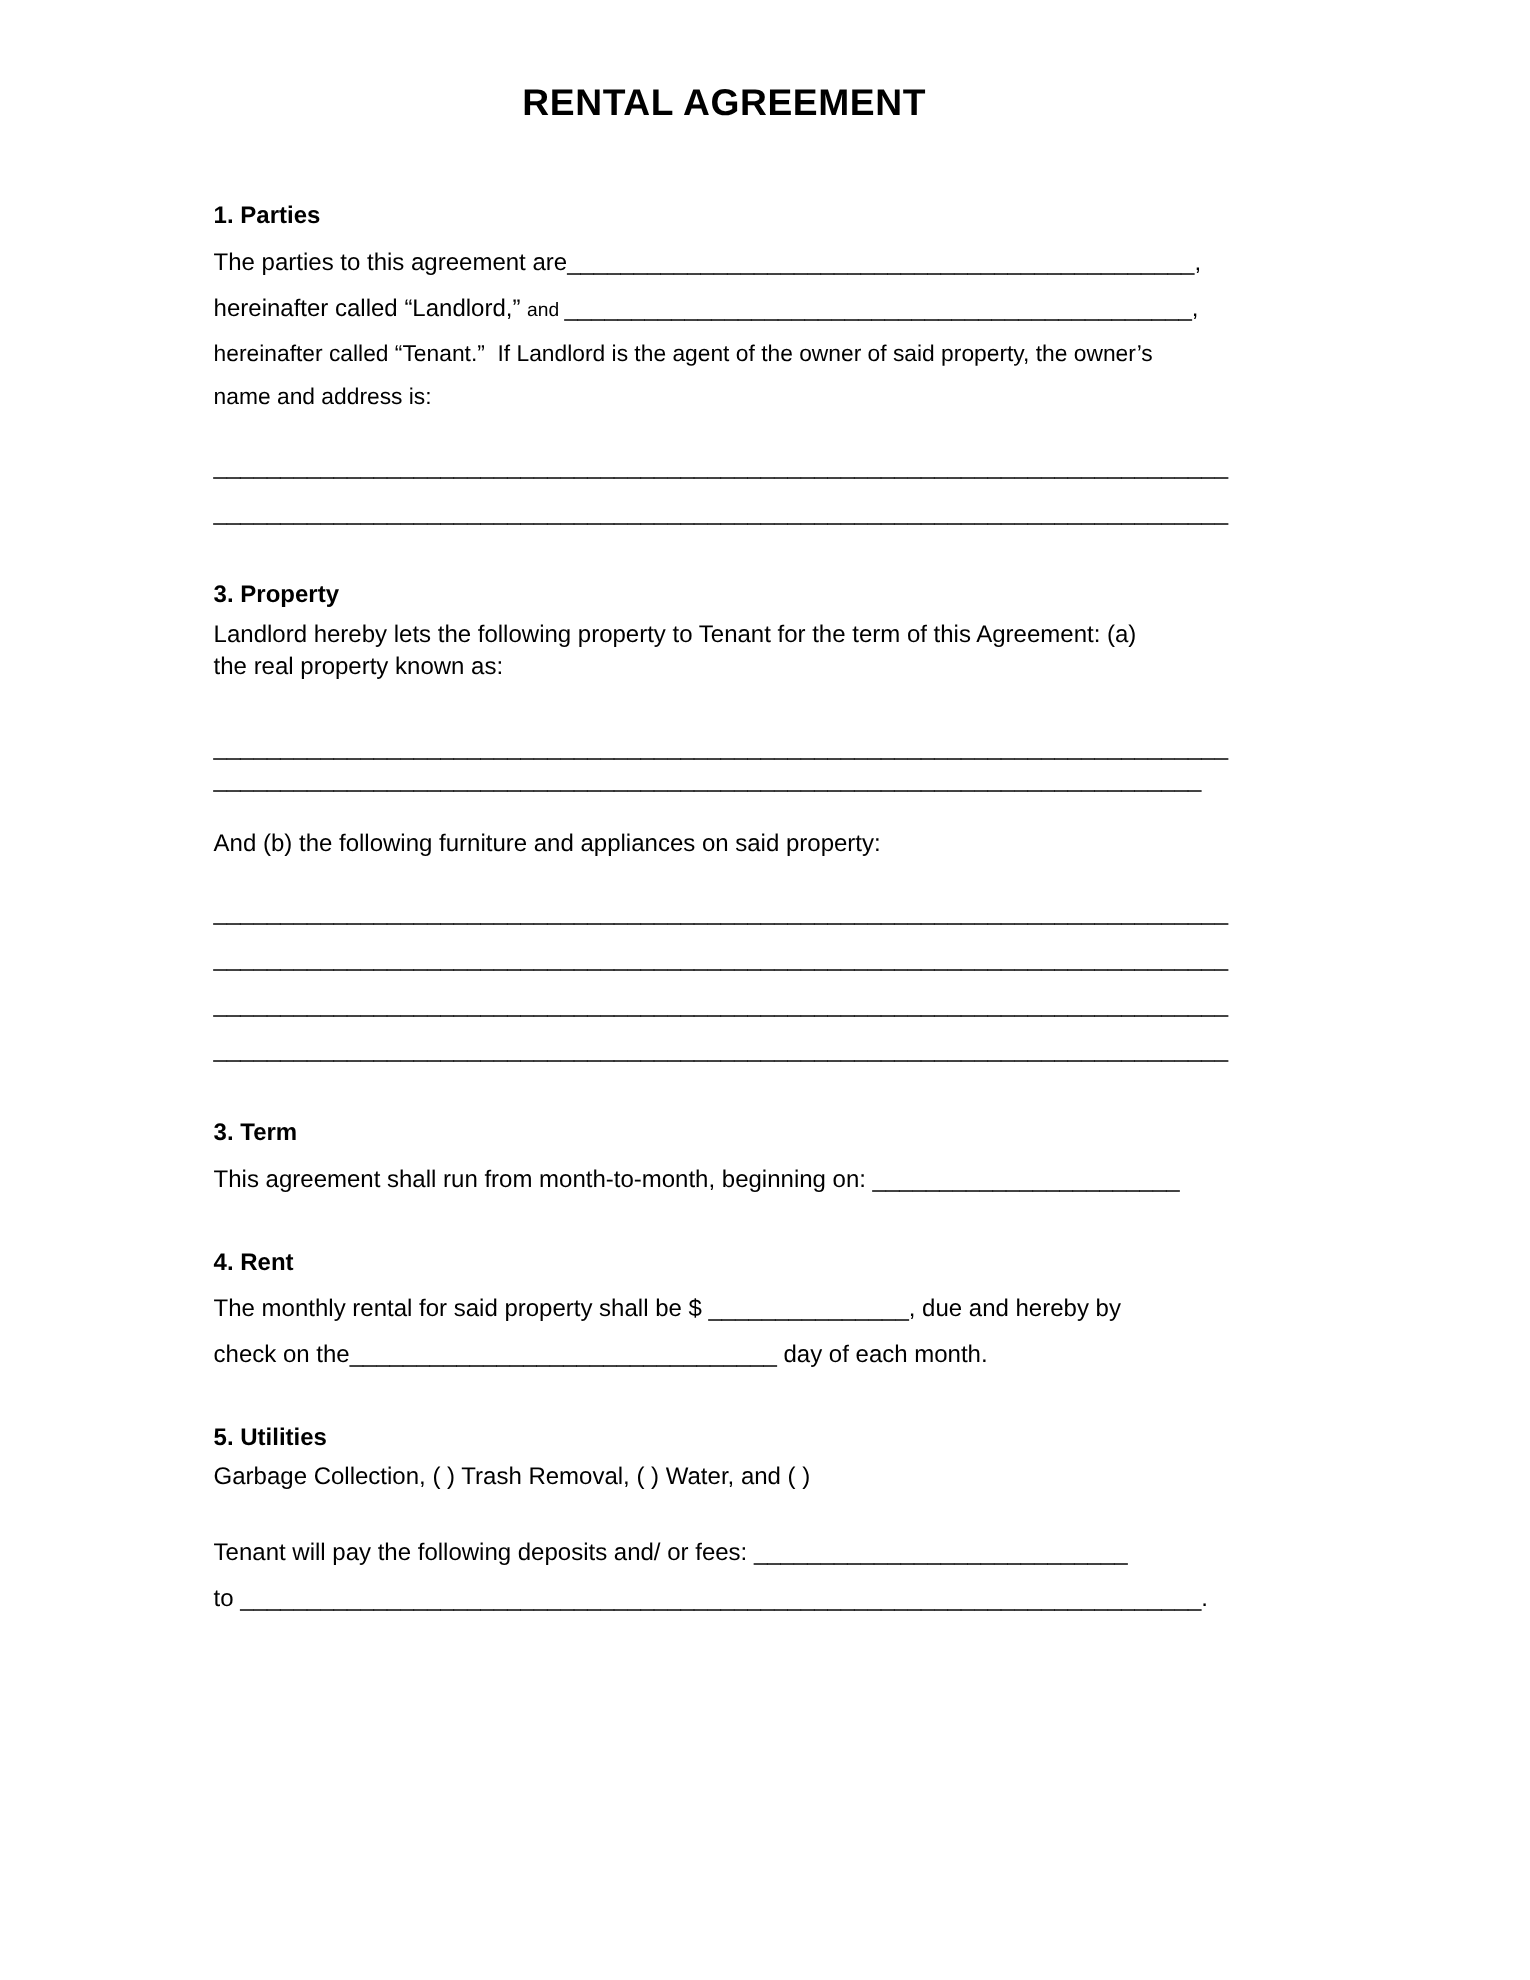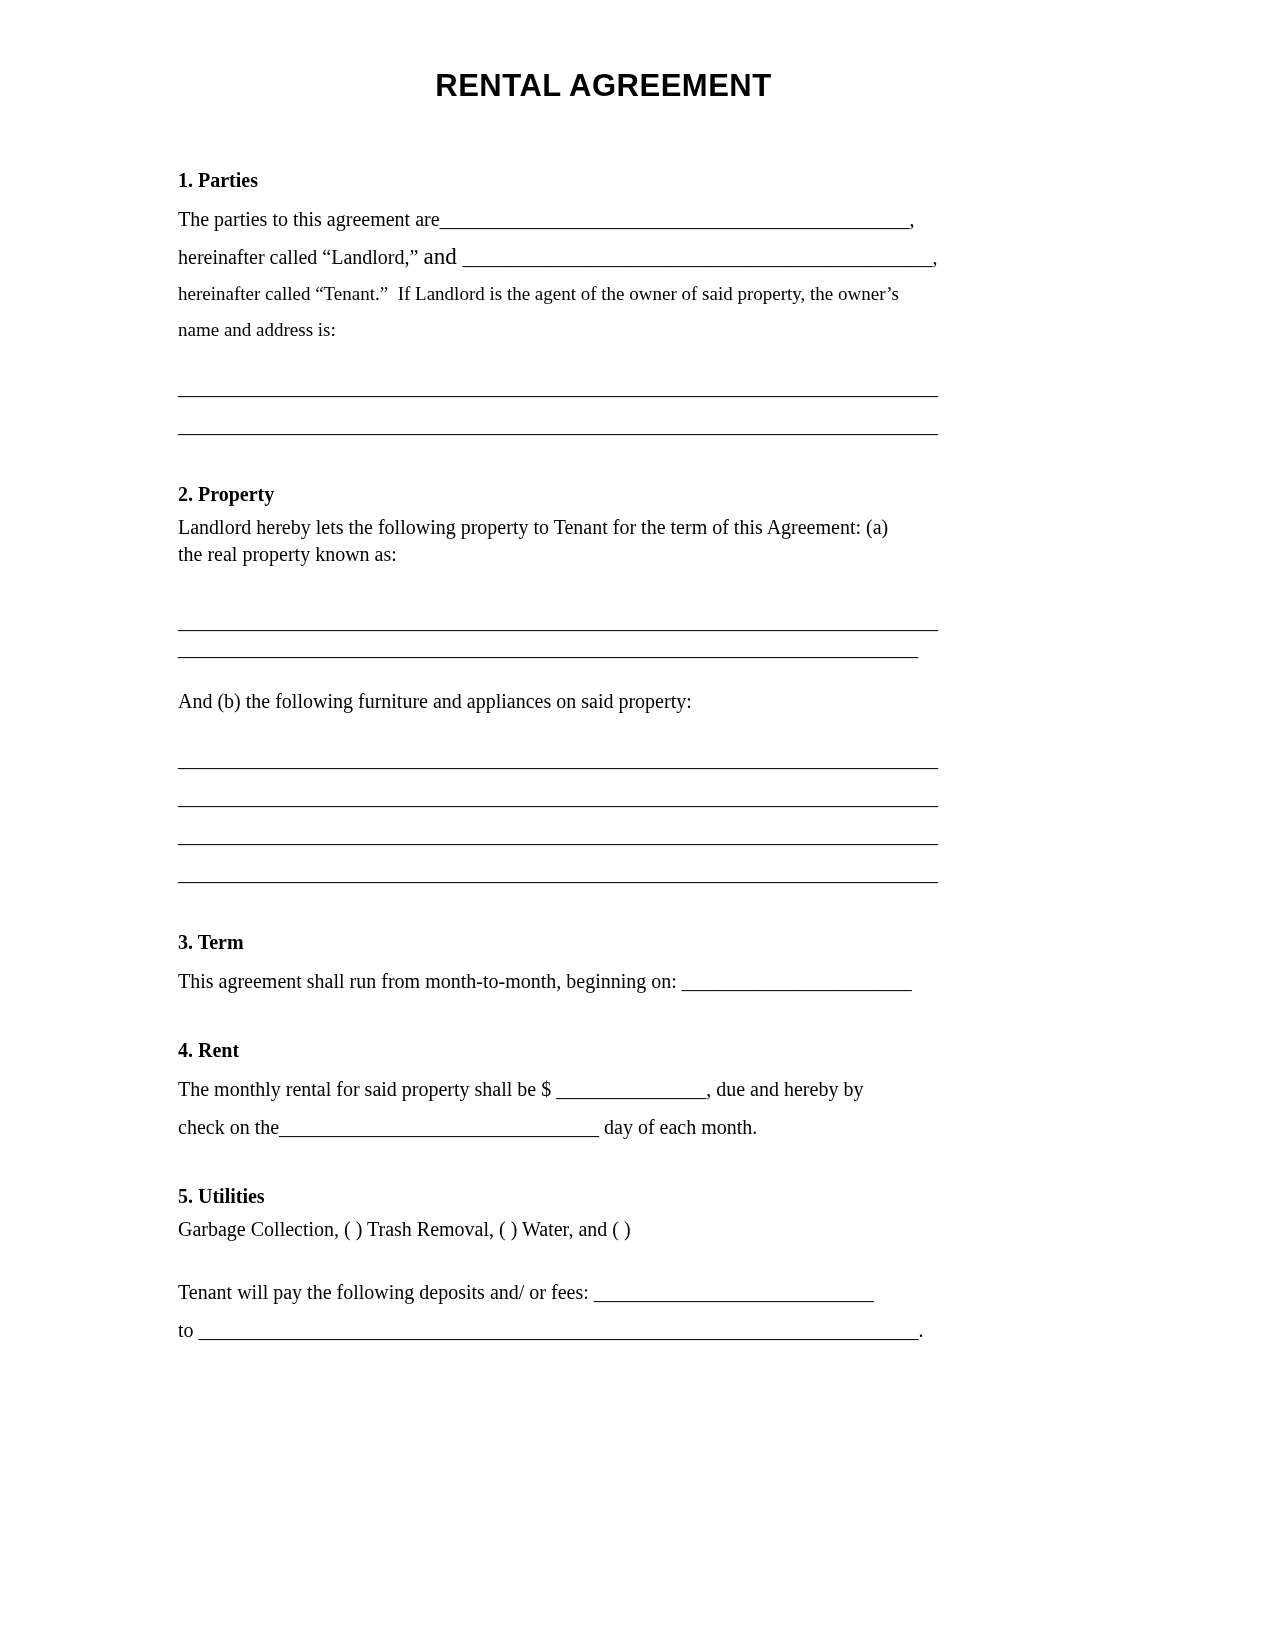--- a/index.html
+++ b/index.html
@@ -19,56 +19,56 @@
     overflow: hidden;
   }
   .title {
     font-size: 31px;
     font-weight: bold;
     text-align: center;
     margin: 16px 0 56px 0;
     letter-spacing: 0.5px;
     white-space: pre;
   }
-  .sec { margin-top: 30px; font-family: Liberation Serif, serif; }
+  .sec { margin-top: 30px; }
   .sec:first-child { margin-top: 0; }
   h2.heading {
     font-size: 20px;
     font-weight: bold;
     margin: 0;
     line-height: 40px;
     white-space: pre;
   }
   .line { white-space: pre; }
   .text  { font-size: 20px; line-height: 38px; }
   .blank { font-size: 20px; line-height: 38px; }
   .small { font-size: 19px; line-height: 36px; }
   .tight      { font-size: 20px; line-height: 27px; }
   .blankTight { font-size: 20px; line-height: 27px; }
   .spacer { height: 20px; }
-  .sm { font-size: 23px; }
+  .sm { font-size: 16px; }
 </style>
 </head>
 <body>
 
 <div class="page">
   <h1 class="title">RENTAL AGREEMENT</h1>
   <main class="content">
       <section class="sec">
         <h2 class="heading">1. Parties</h2>
         <div class="line text"><span>The parties to this agreement are</span><span>_______________________________________________</span><span>,</span></div>
         <div class="line text"><span>hereinafter called “Landlord,” </span><span class="sm">and </span><span>_______________________________________________</span><span>,</span></div>
         <div class="line small"><span>hereinafter called “Tenant.”  If Landlord is the agent of the owner of said property, the owner’s</span></div>
         <div class="line small"><span>name and address is:</span></div>
         <div class="line spacer"></div>
         <div class="line blank"><span>____________________________________________________________________________</span></div>
         <div class="line blank"><span>____________________________________________________________________________</span></div>
       </section>
       <section class="sec">
-        <h2 class="heading">2. Property</h2>
+        <h2 class="heading">3. Property</h2>
         <div class="line tight"><span>Landlord hereby lets the following property to Tenant for the term of this Agreement: (a)</span></div>
         <div class="line tight"><span>the real property known as:</span></div>
         <div class="line spacer"></div>
         <div class="line spacer"></div>
         <div class="line blankTight"><span>____________________________________________________________________________</span></div>
         <div class="line blankTight"><span>__________________________________________________________________________</span></div>
         <div class="line spacer"></div>
         <div class="line text"><span>And (b) the following furniture and appliances on said property:</span></div>
         <div class="line spacer"></div>
         <div class="line blank"><span>____________________________________________________________________________</span></div>

